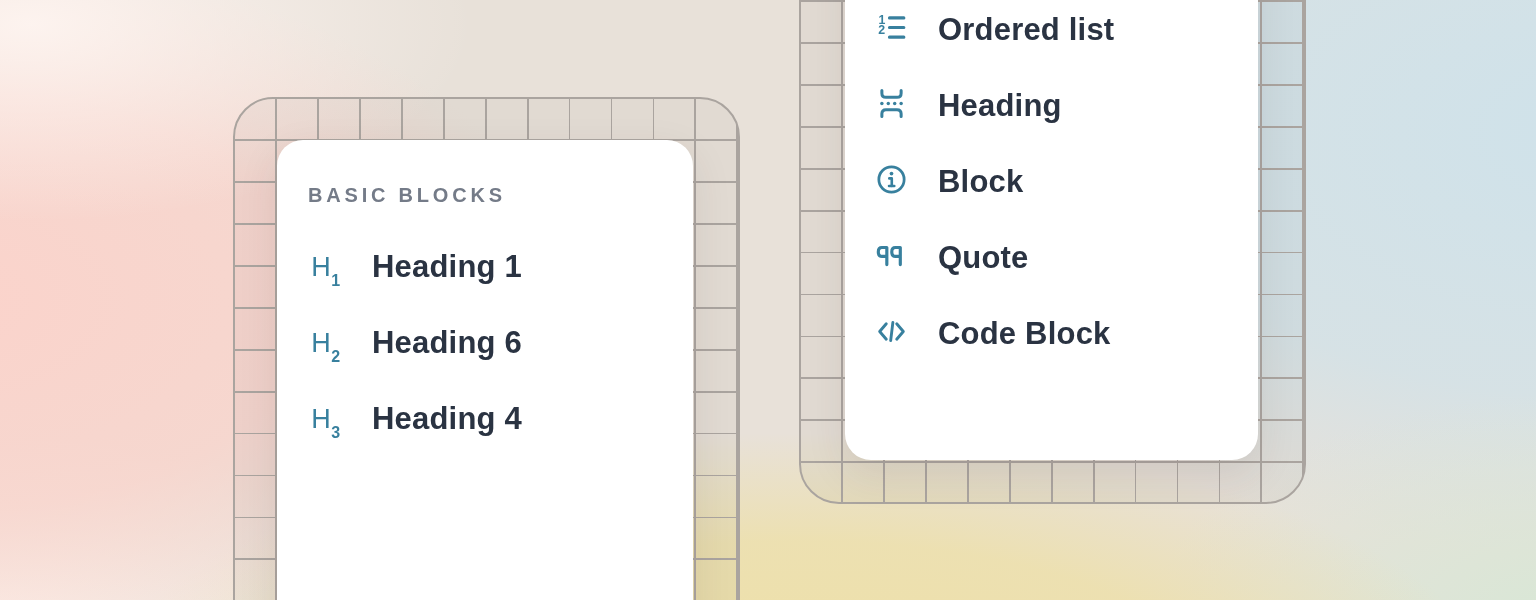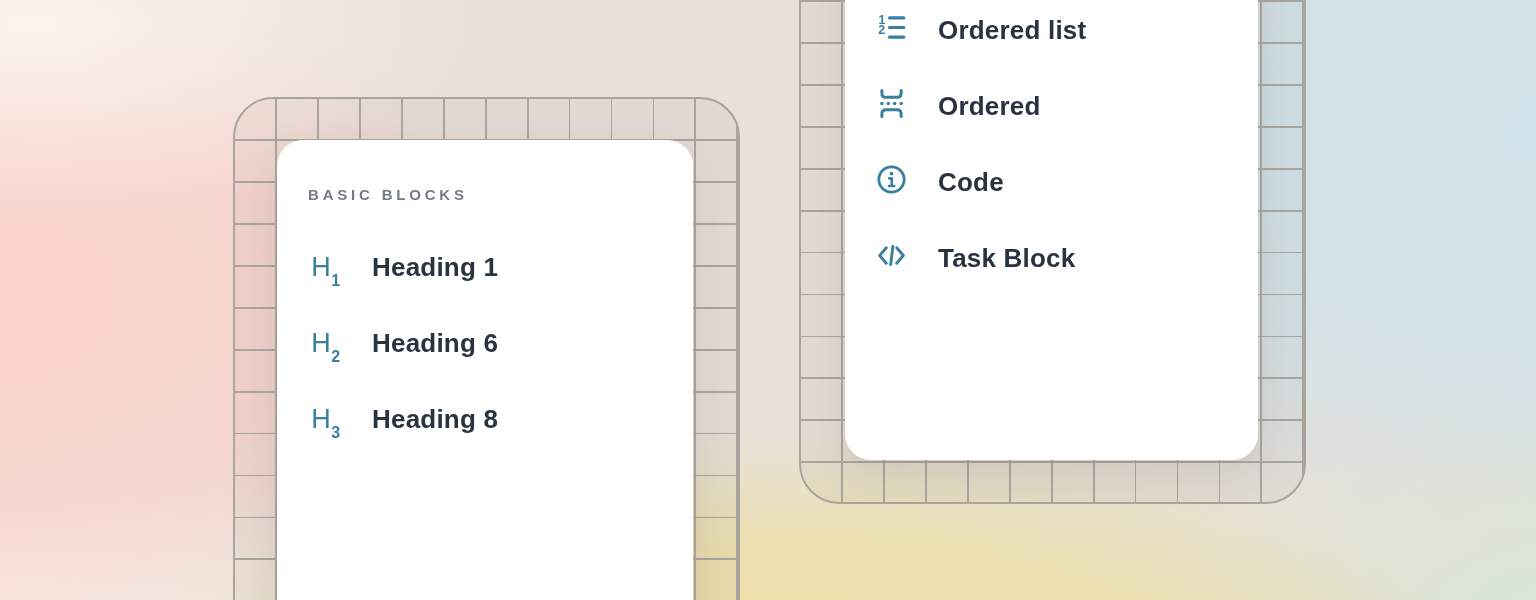--- a/index.html
+++ b/index.html
@@ -29,37 +29,37 @@
   .card{
     position:absolute;background:var(--card-bg,#fff);border-radius:26px;
     box-shadow:0 14px 40px rgba(70,50,50,.10);
     box-sizing:border-box;
   }
   .card-left{left:277px;top:140px;width:416px;height:520px;padding:44px 0 0 31px;}
   .card-right{left:845px;top:-60px;width:413px;height:520px;padding:68px 0 0 29px;}
 
   .section-label{
     height:22px;line-height:22px;margin:0 0 39px 0;
-    font-size:15px;font-weight:700;letter-spacing:3.8px;
+    font-size:20px;font-weight:700;letter-spacing:3.8px;
     color:var(--section-label,#747b88);
   }
   .menu-item{display:flex;align-items:center;height:38px;margin-bottom:38px;cursor:pointer;}
   .icon{
     width:34px;height:34px;flex:none;display:flex;align-items:center;justify-content:center;
     color:var(--teal,#38809e);
   }
   .icon svg{width:33px;height:33px;display:block;}
   .hglyph{
     font-size:27px;font-weight:400;line-height:1;color:var(--teal,#38809e);
     letter-spacing:-.5px;
     margin-top:11px;
   }
   .hglyph sub{font-size:16px;font-weight:700;position:relative;top:4px;left:1px;}
   .label{
-    margin-left:30px;font-size:26px;font-weight:700;letter-spacing:.2px;
+    margin-left:30px;font-size:31px;font-weight:700;letter-spacing:.2px;
     color:var(--item-label,#2a3342);white-space:nowrap;margin-top:6px;
   }
 </style>
 </head>
 <body>
 
 <div class="stage">
   <div class="grid-tile grid-left"></div>
   <div class="grid-tile grid-right"></div>
 
@@ -75,21 +75,21 @@
         <div class="menu-item">
           <span class="icon">
             <span class="hglyph">H<sub>2</sub></span>
           </span>
           <span class="label">Heading 6</span>
         </div>
         <div class="menu-item">
           <span class="icon">
             <span class="hglyph">H<sub>3</sub></span>
           </span>
-          <span class="label">Heading 8</span>
+          <span class="label">Heading 4</span>
         </div>
       </div>
   </div>
 
   <div class="card card-right">
     <div id="right-items">
         <div class="menu-item">
           <span class="icon">
             <svg viewBox="0 0 24 24" fill="none" stroke="currentColor" stroke-width="2.2" stroke-linecap="round" stroke-linejoin="round">
               <path d="M10.5 5h10.5M10.5 12h10.5M10.5 19h10.5"></path>
@@ -103,38 +103,47 @@
           <span class="icon">
             <svg viewBox="0 0 24 24" fill="none" stroke="currentColor" stroke-width="2.2" stroke-linecap="round" stroke-linejoin="round">
               <path d="M5 2.5v2q0 3 3 3h8q3 0 3-3v-2"></path>
               <path d="M5 21.5v-2q0-3 3-3h8q3 0 3 3v2"></path>
               <circle cx="5" cy="12" r="1.25" fill="currentColor" stroke="none"></circle>
               <circle cx="9.67" cy="12" r="1.25" fill="currentColor" stroke="none"></circle>
               <circle cx="14.33" cy="12" r="1.25" fill="currentColor" stroke="none"></circle>
               <circle cx="19" cy="12" r="1.25" fill="currentColor" stroke="none"></circle>
             </svg>
           </span>
-          <span class="label">Ordered</span>
+          <span class="label">Heading</span>
         </div>
         <div class="menu-item">
           <span class="icon">
             <svg viewBox="0 0 24 24" fill="none" stroke="currentColor" stroke-width="2.2" stroke-linecap="round" stroke-linejoin="round">
               <circle cx="12" cy="12" r="9.2" stroke-width="2"></circle>
               <circle cx="12" cy="7.7" r="1.35" fill="currentColor" stroke="none"></circle>
               <path d="M10.4 11.2h1.8v5.4" stroke-width="1.9"></path>
               <path d="M10.2 16.7h3.8" stroke-width="1.9"></path>
             </svg>
           </span>
-          <span class="label">Code</span>
+          <span class="label">Block</span>
+        </div>
+        <div class="menu-item">
+          <span class="icon">
+            <svg viewBox="0 0 24 24" fill="none" stroke="currentColor" stroke-width="2.2" stroke-linecap="round" stroke-linejoin="round">
+              <path d="M8.6 18.6V6.2H5Q2.4 6.2 2.4 9.4Q2.4 12.6 5 12.6h3.6" stroke-width="2.3"></path>
+              <path d="M18.4 18.6V6.2h-3.6Q12.2 6.2 12.2 9.4Q12.2 12.6 14.8 12.6h3.6" stroke-width="2.3"></path>
+            </svg>
+          </span>
+          <span class="label">Quote</span>
         </div>
         <div class="menu-item">
           <span class="icon">
             <svg viewBox="0 0 24 24" fill="none" stroke="currentColor" stroke-width="2.2" stroke-linecap="round" stroke-linejoin="round">
               <path d="M8.2 6.4 3.4 12l4.8 5.6" stroke-width="2.1"></path>
               <path d="M15.8 6.4 20.6 12l-4.8 5.6" stroke-width="2.1"></path>
               <path d="M13 5.4 11.4 18.6" stroke-width="2.1"></path>
             </svg>
           </span>
-          <span class="label">Task Block</span>
+          <span class="label">Code Block</span>
         </div>
       </div>
   </div>
 </div>
 
 </body></html>

